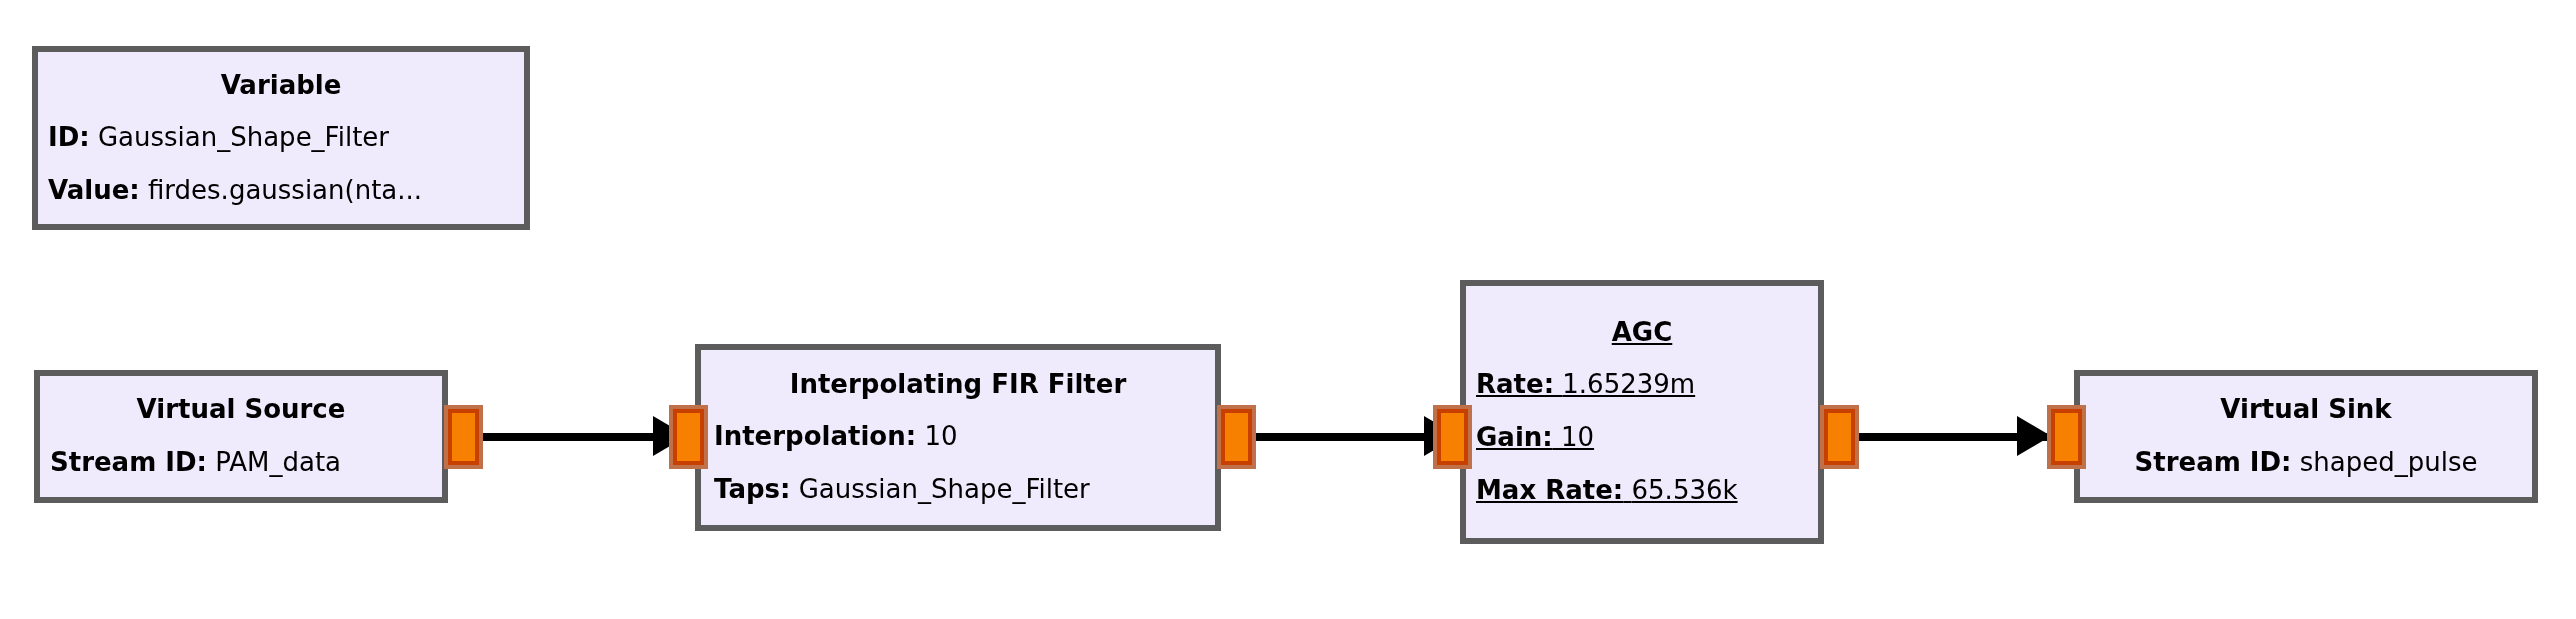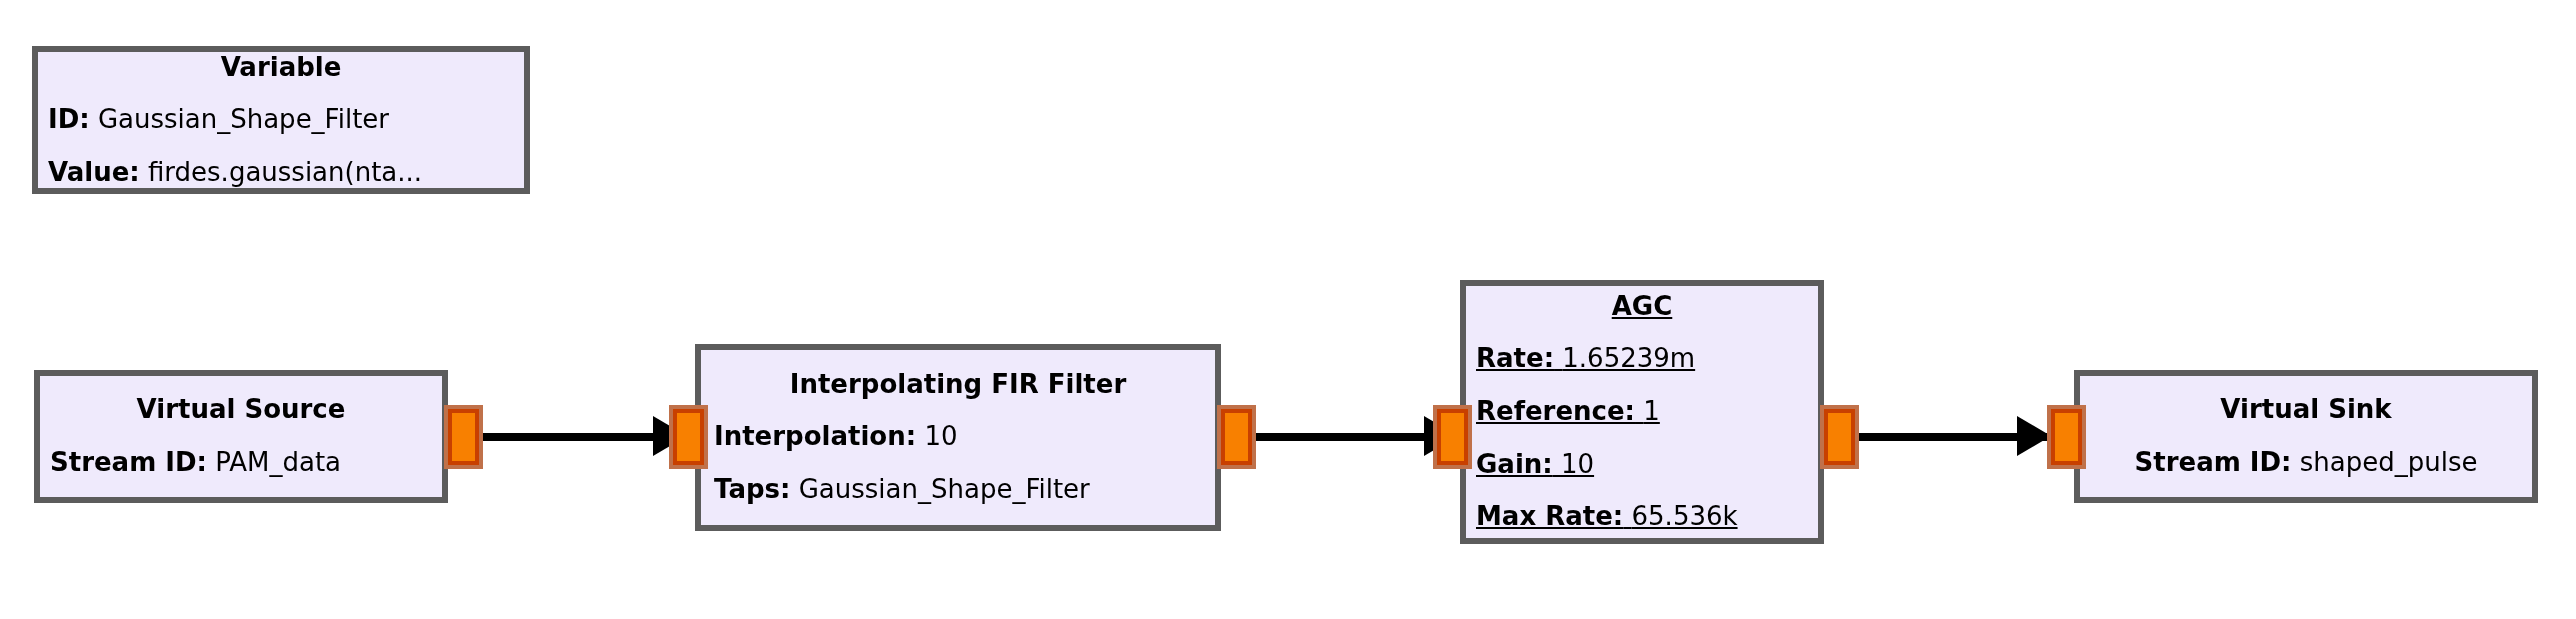--- a/index.html
+++ b/index.html
@@ -82,21 +82,21 @@
     border-bottom: 20px solid transparent;
     border-left: 34px solid #000000;
     z-index: 2;
   }
 </style>
 </head>
 <body>
 
 <div id="canvas">
 
-  <div class="block" style="left:32px; top:46px; width:498px; height:148px;">
+  <div class="block" style="left:32px; top:46px; width:498px; height:184px;">
     <div class="block-title">Variable</div>
     <div class="param">
       <span class="k">ID:</span>
       <span class="v">Gaussian_Shape_Filter</span>
     </div>
     <div class="param">
       <span class="k">Value:</span>
       <span class="v">firdes.gaussian(nta...</span>
     </div>
   </div>
@@ -130,24 +130,20 @@
   <div class="wire" style="left:1245px; top:433px; width:217px;"></div>
   <div class="arrowhead" style="left:1424px; top:416px;"></div>
 
   <div class="block" style="left:1460px; top:280px; width:364px; height:264px;text-decoration:underline;">
     <div class="block-title">AGC</div>
     <div class="param">
       <span class="k">Rate:</span>
       <span class="v">1.65239m</span>
     </div>
     <div class="param">
-      <span class="k">Reference:</span>
-      <span class="v">1</span>
-    </div>
-    <div class="param">
       <span class="k">Gain:</span>
       <span class="v">10</span>
     </div>
     <div class="param">
       <span class="k">Max Rate:</span>
       <span class="v">65.536k</span>
     </div>
   </div>
   <div class="port" style="left:1437px; top:409px;"></div>
   <div class="port" style="left:1824px; top:409px;"></div>

